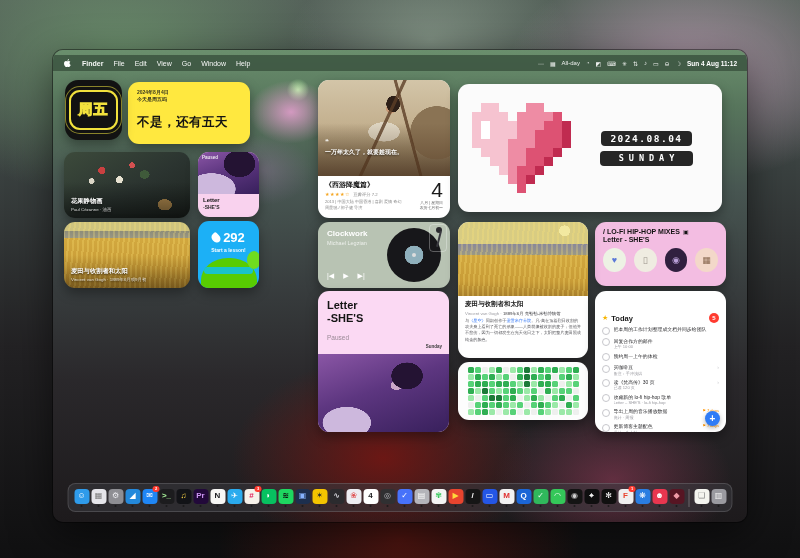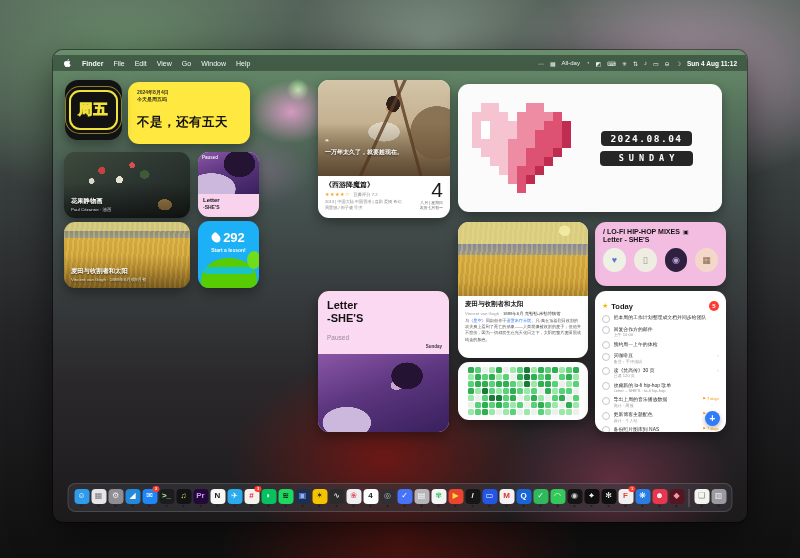--- a/index.html
+++ b/index.html
@@ -174,21 +174,21 @@
   #letter-large .ll-paused{font-size:6.5px;color:#9b8a97;margin-top:9px;}
   #letter-large .ll-corner{position:absolute;right:7px;bottom:5px;font-size:4.5px;font-weight:800;color:#3a3a3a;}
   #letter-large .ll-art{position:absolute;left:0;right:0;bottom:0;height:78px;}
   
   #contrib{left:405px;top:312px;width:130px;height:58px;background:#fdfdfd;
     display:flex;align-items:center;justify-content:center;}
   #contrib .grid{display:flex;flex-direction:column;gap:1px;}
   #contrib .crow{display:flex;gap:1px;}
   #contrib .cell{width:6px;height:6px;border-radius:1.5px;}
   
-  #today{left:542px;top:241px;width:131px;height:141px;background:#fff;box-sizing:border-box;padding:10px 7px;}
+  #today{left:542px;top:241px;width:131px;height:141px;background:#fff;box-sizing:border-box;padding:22px 7px;}
   #today .hd{display:flex;align-items:center;gap:3px;}
   #today .star{color:#f7b500;font-size:7px;}
   #today .hd-title{font-size:7.5px;font-weight:800;color:#1a1a1a;flex:1;}
   #today .badge{width:10px;height:10px;border-radius:50%;background:#ff3b30;color:#fff;
     font-size:6px;font-weight:700;display:flex;align-items:center;justify-content:center;}
   #today .item{display:flex;align-items:flex-start;gap:3.5px;margin-top:3.2px;}
   #today .chk{width:6px;height:6px;border:1px solid #c7c7cc;border-radius:50%;flex-shrink:0;margin-top:.5px;}
   #today .it-main{flex:1;min-width:0;}
   #today .it-t{font-size:4.9px;color:#2b2b2e;white-space:nowrap;overflow:hidden;text-overflow:ellipsis;}
   #today .it-s{font-size:4.1px;color:#9a9aa0;white-space:nowrap;overflow:hidden;text-overflow:ellipsis;margin-top:.5px;}
@@ -450,20 +450,31 @@
             <span class="hp"></span>
             <span class="hp"></span>
           </div>
         </div>
       <div class="pc-right">
         <div class="pc-box pc-date">2024.08.04</div>
         <div class="pc-box pc-week">SUNDAY</div>
       </div>
     </div>
 
+    <div class="w" id="clockwork">
+      <div class="cw-title">Clockwork</div>
+      <div class="cw-artist">Michael Legzian</div>
+      <div class="cw-controls">
+        <span>|◀</span>
+        <span>▶</span>
+        <span>▶|</span>
+      </div>
+      <div class="vinyl"></div>
+      <div class="tonearm"></div>
+    </div>
 
     <div class="w" id="lofi">
       <div class="l1">
         <span>/ LO-FI HIP-HOP MIXES</span>
         <span class="ticon">▣</span>
       </div>
       <div class="l2">Letter - SHE'S</div>
       <div class="thumbs" id="lofi-thumbs">
           <div class="thumb" style="background: rgb(237, 242, 228); color: rgb(91, 121, 216);">♥</div>
           <div class="thumb" style="background: rgb(239, 236, 225); color: rgb(154, 148, 138);">▯</div>

